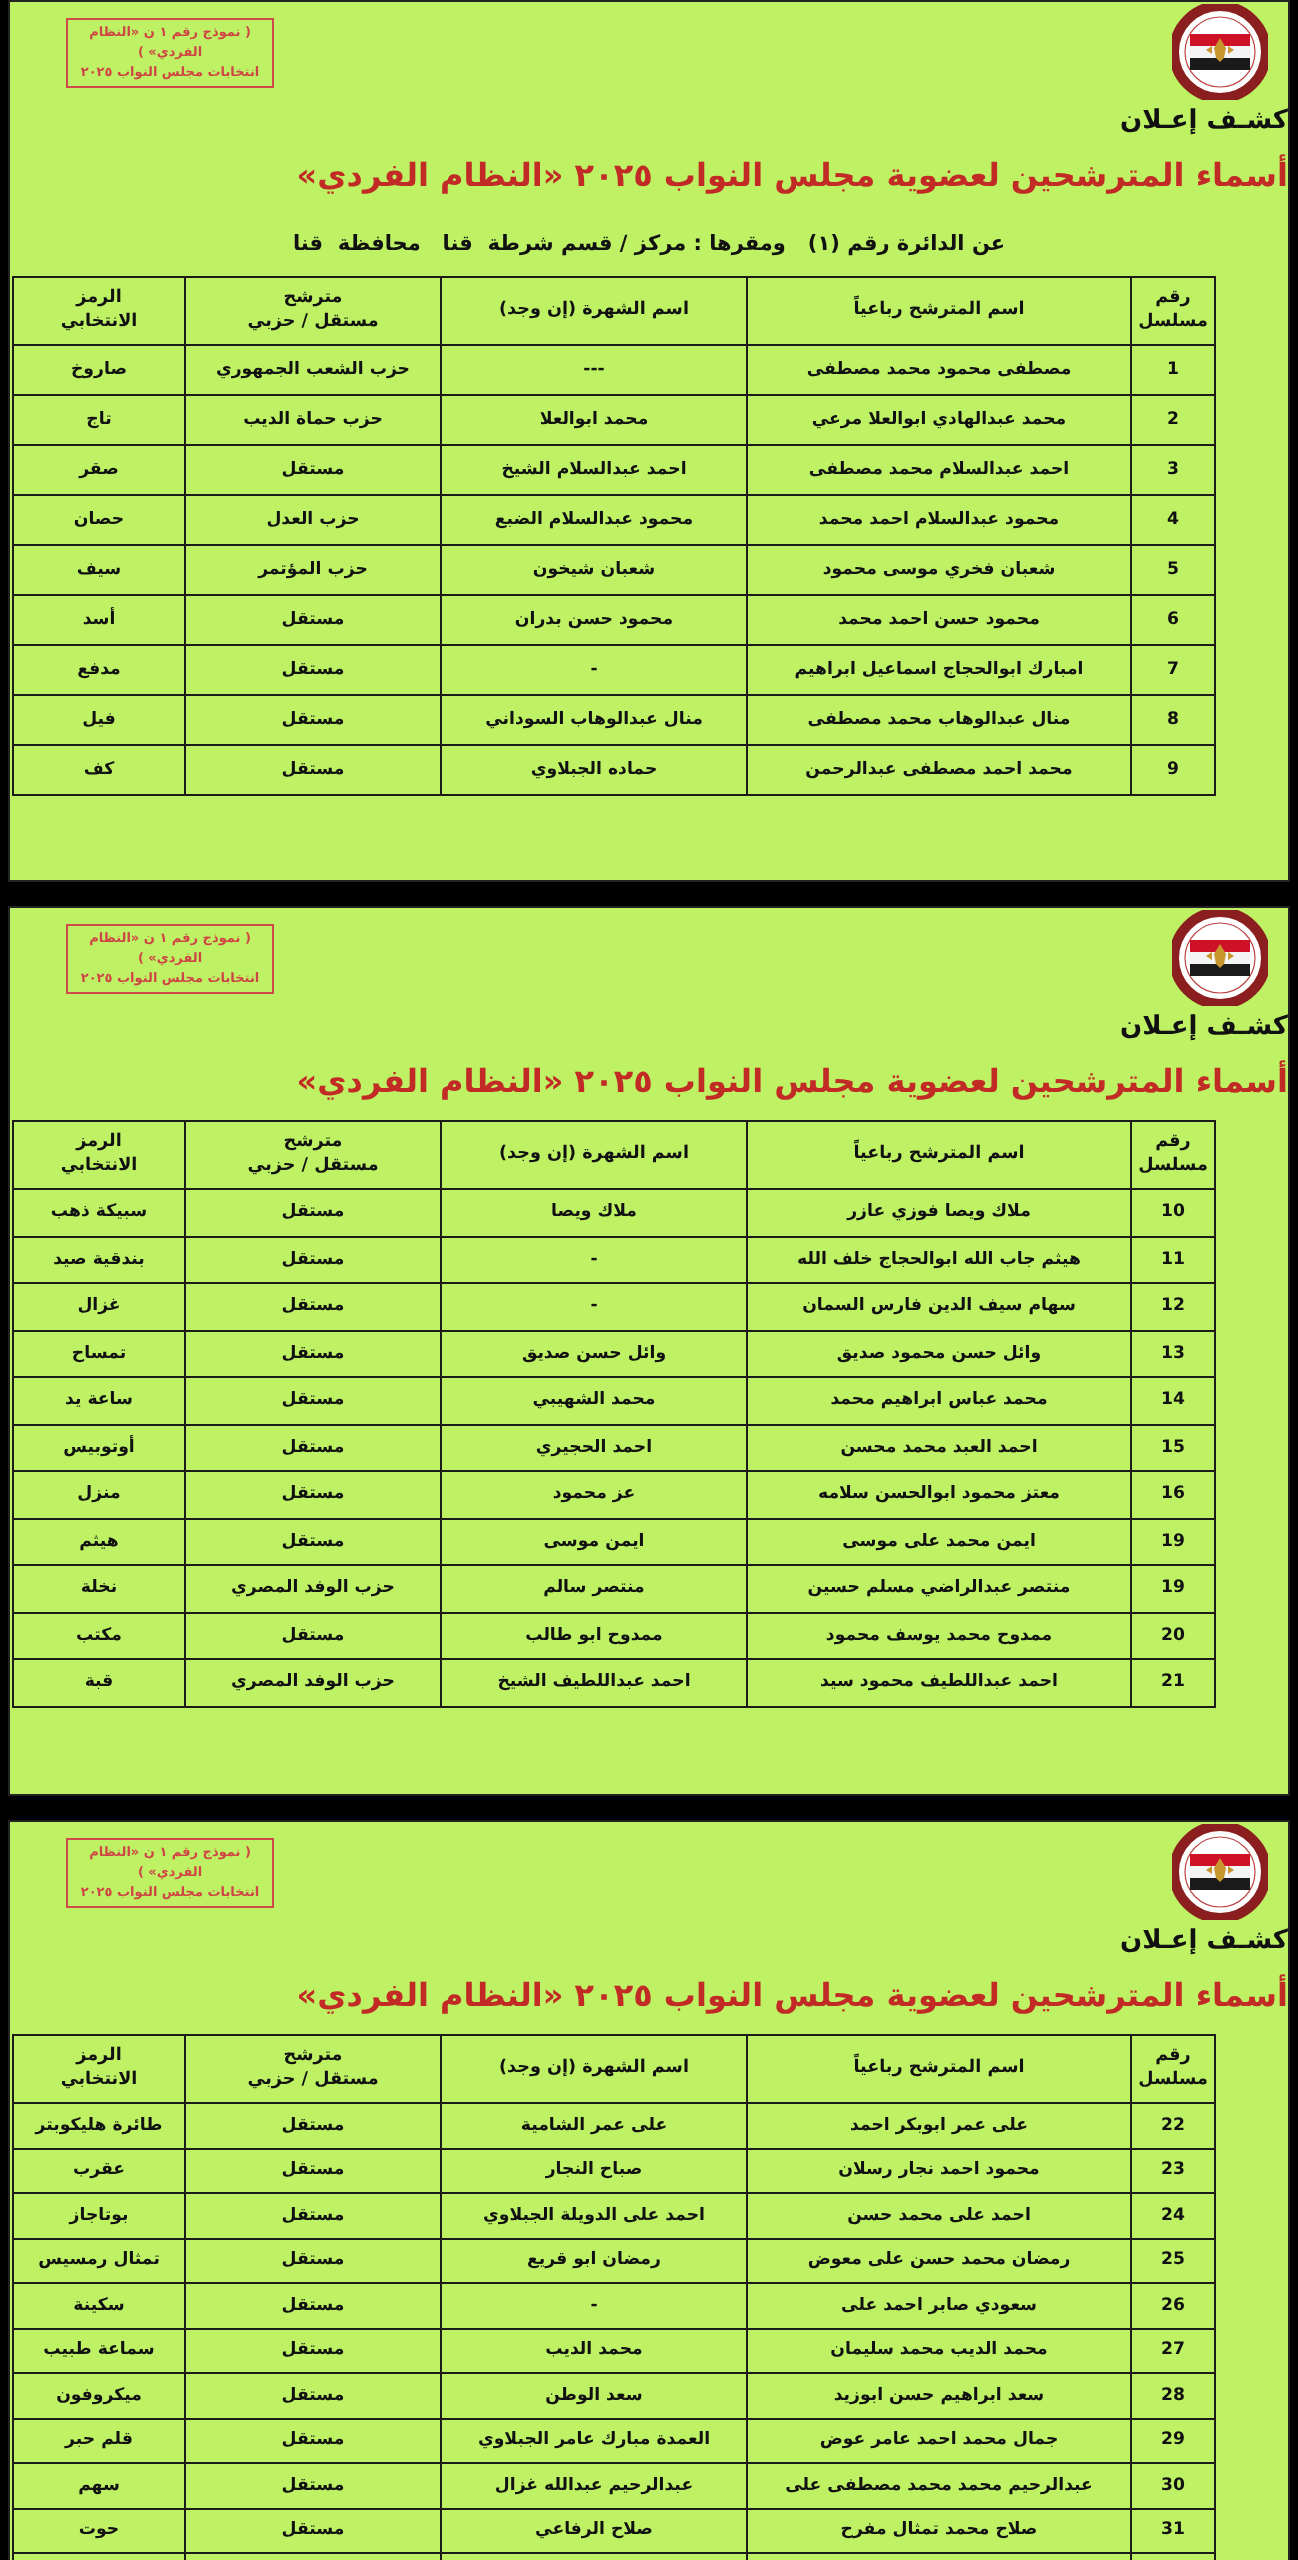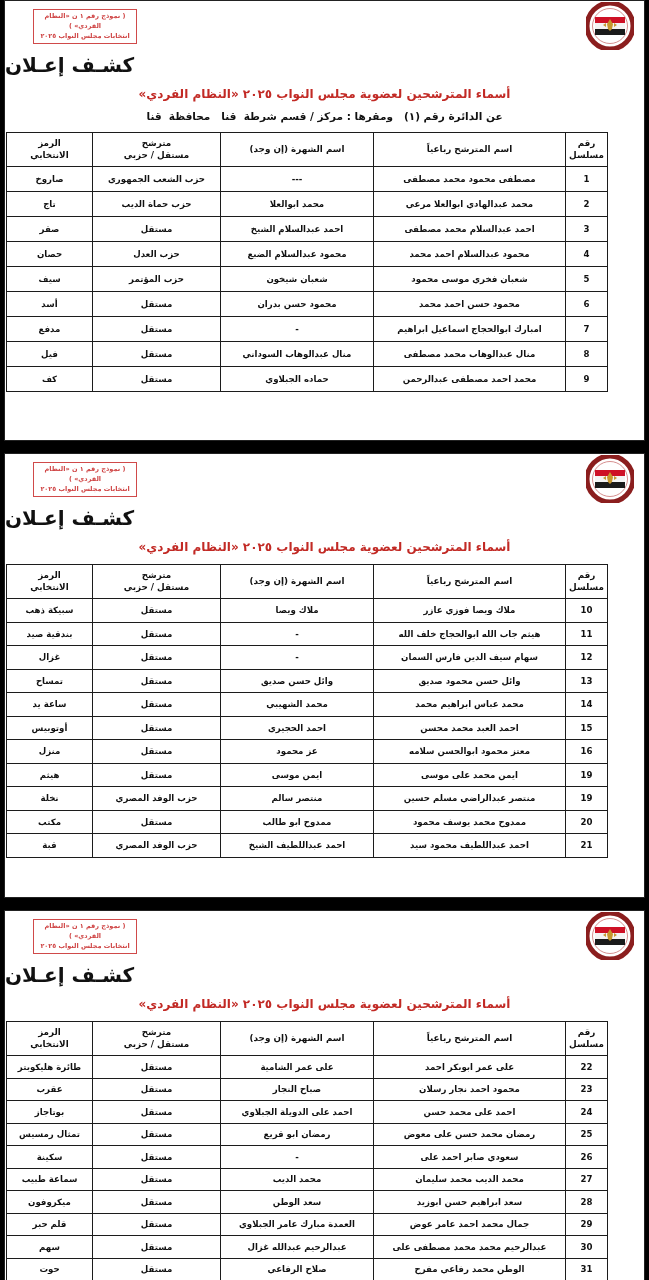--- a/index.html
+++ b/index.html
@@ -2,46 +2,46 @@
 <html lang="ar" dir="rtl"><head>
 <meta charset="utf-8">
 <style>
   html,body{margin:0;padding:0;}
   body{
     width:649px;height:1280px;background:#000;
     font-family:"DejaVu Sans",sans-serif;
     overflow:hidden;
   }
   .page{
-    position:relative;background:#ffffff;margin:0 4px 12px 4px;
+    position:relative;background:#bef264;margin:0 4px 12px 4px;
     border:1px solid #222;box-sizing:border-box;overflow:hidden;
   }
   .page1{height:441px;}
   .page2{height:445px;}
   .page3{height:818px;}
   
   .head{position:relative;height:50px;}
   .stamp{
     position:absolute;left:28px;top:8px;width:104px;
     border:1px solid #d04a4a;color:#cf4444;
     font-size:6.5px;line-height:1.5;text-align:center;
     padding:2px 2px;box-sizing:border-box;font-weight:bold;
   }
   .logo{position:absolute;right:10px;top:1px;width:48px;height:48px;}
   .title{
-    text-align:left;font-size:20px;font-weight:bold;color:#111;
-    margin-top:2px;letter-spacing:1px;
+    text-align:right;font-size:13px;font-weight:bold;color:#111;
+    margin-top:2px;letter-spacing:1px;margin-left:12px;
   }
   .subtitle{
-    text-align:center;font-size:12px;font-weight:bold;color:#c22a25;
+    font-size:16px;font-weight:bold;color:#c22a25;
     margin-top:10px;
   }
   .district{
     text-align:center;font-size:10.5px;font-weight:bold;color:#111;
-    margin-top:9px;white-space:pre;
+    margin-top:19px;white-space:pre;
   }
   table{
     border-collapse:collapse;table-layout:fixed;
     margin:10px 36px 0 37px;width:576px;
   }
   th,td{
     border:1.4px solid #1c1c1c;text-align:center;vertical-align:middle;
     color:#111;overflow:hidden;padding:0 2px;
   }
   th{font-size:8.8px;font-weight:bold;white-space:pre-line;line-height:1.35;height:33px;}
@@ -364,21 +364,21 @@
         </tr>
         <tr>
           <td class="c-serial">30</td>
           <td class="c-name">عبدالرحيم محمد محمد مصطفى على</td>
           <td class="c-shohra">عبدالرحيم عبدالله غزال</td>
           <td class="c-party">مستقل</td>
           <td class="c-symbol">سهم</td>
         </tr>
         <tr>
           <td class="c-serial">31</td>
-          <td class="c-name">الوطن محمد رفاعي مفرح</td>
+          <td class="c-name">صلاح محمد تمثال مفرح</td>
           <td class="c-shohra">صلاح الرفاعي</td>
           <td class="c-party">مستقل</td>
           <td class="c-symbol">حوت</td>
         </tr>
         <tr>
           <td class="c-serial">32</td>
           <td class="c-name">جويد عرفات جويد احمد</td>
           <td class="c-shohra">-</td>
           <td class="c-party">مستقل</td>
           <td class="c-symbol">تليفزيون</td>

